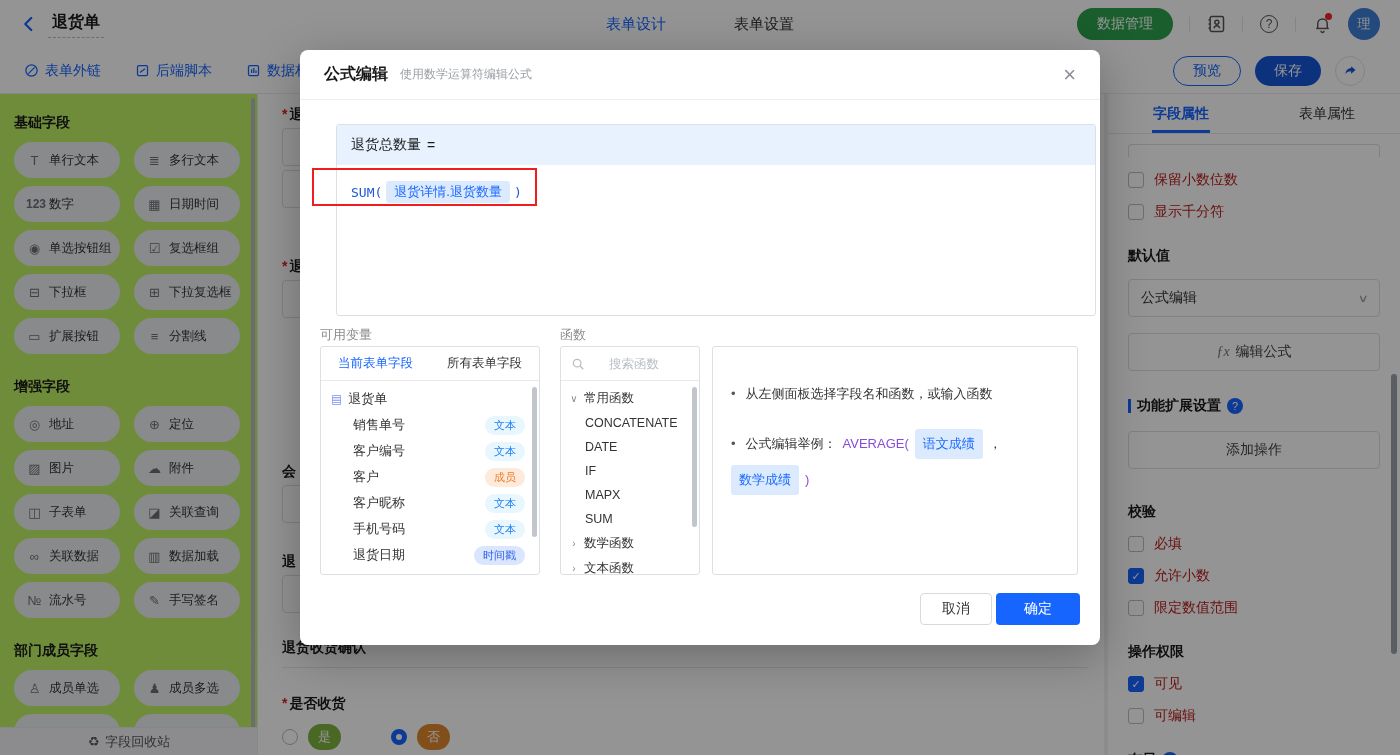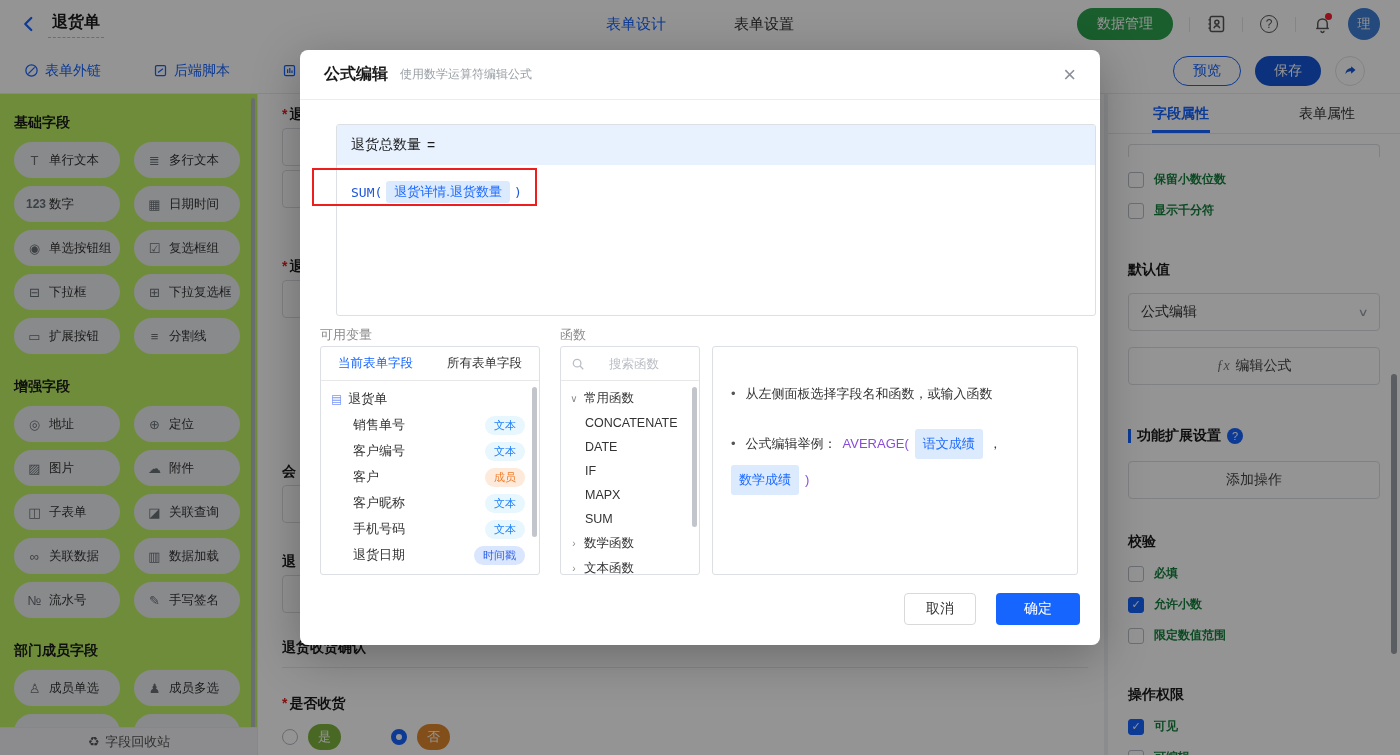--- a/index.html
+++ b/index.html
@@ -17,21 +17,21 @@
   .tb-right { margin-left:auto; display:flex; align-items:center; gap:16px; padding-right:20px;justify-content:space-between; }
   .btn-green { height:32px; padding:0 20px; border-radius:16px; background:#2ba24c; color:#fff; font-size:14px; border:none; display:flex; align-items:center; cursor:pointer; }
   .tb-div { width:1px; height:15px; background:#e3e5e8; }
   .tb-ic { width:20px; height:20px; color:#555; position:relative; cursor:pointer; display:flex; align-items:center; justify-content:center; }
   .help-circle { width:18px; height:18px; border:1.6px solid #555; border-radius:50%; font-size:12px; display:flex; align-items:center; justify-content:center; color:#555; }
   .bell-dot { position:absolute; top:-1px; right:0; width:7px; height:7px; border-radius:50%; background:#f5222d; }
   .avatar { width:32px; height:32px; border-radius:50%; background:#3f7fd6; color:#fff; font-size:13px; display:flex; align-items:center; justify-content:center; cursor:pointer; }
 
   
   .subbar { position:absolute; top:48px; left:0; width:1400px; height:46px; background:#fff; border-bottom:1px solid #ebedf0; display:flex; align-items:center; z-index:9; }
-  .sb-links { display:flex; gap:52px; padding-left:24px;align-items:center; }
+  .sb-links { display:flex; gap:34px; padding-left:24px;align-items:center; }
   .sb-link { color:#1665ff; font-size:14px; display:flex; align-items:center; gap:6px; cursor:pointer; }
   .sb-link svg { width:15px; height:15px; }
   .sb-right { margin-left:auto; display:flex; align-items:center; gap:14px; padding-right:35px; }
   .btn-preview { height:30px; width:68px; border-radius:16px; border:1px solid #1665ff; color:#1665ff; background:#fff; font-size:14px; cursor:pointer; }
   .btn-save { height:30px; width:66px; border-radius:16px; border:none; color:#fff; background:#1656d8; font-size:14px; cursor:pointer; }
   .share-circle { width:30px; height:30px; border-radius:50%; border:1px solid #dfe2e6; display:flex; align-items:center; justify-content:center; color:#1656d8; cursor:pointer; }
 
   
   .leftpanel { position:absolute; top:94px; left:0; width:258px; height:661px; background:#bef264; border-right:1px solid #e8eaed; overflow:hidden; }
   .lp-title { font-size:14px; font-weight:700; color:#1a1a1a; margin:20px 0 10px 14px; }
@@ -60,22 +60,22 @@
   .rightpanel { position:absolute; top:94px; left:1108px; width:292px; height:661px; background:#fff; overflow:hidden; padding:0 20px; }
   .rp-tabs { display:flex; height:40px; border-bottom:1px solid #e8e8e8; margin:0 -20px; }
   .rp-tab { flex:1; display:flex; align-items:center; justify-content:center; font-size:14px; color:#333; position:relative; cursor:pointer; }
   .rp-tab.active { color:#1665ff; font-weight:700; }
   .rp-tab.active::after { content:""; position:absolute; bottom:0; left:50%; transform:translateX(-50%); width:58px; height:3px; background:#1665ff; }
   .rp-cutinput { margin-top:10px; height:13px; border:1px solid #dcdfe3; border-bottom:none; border-radius:4px 4px 0 0; }
   .chk-row { display:flex; align-items:center; gap:10px; margin-top:14px; cursor:pointer; }
   .cb { width:16px; height:16px; border:1px solid #b9bdc4; border-radius:3px; background:#fff; flex:none; display:flex; align-items:center; justify-content:center; }
   .cb.on { background:#1665ff; border-color:#1665ff; }
   .cb.on::after { content:"✓"; color:#fff; font-size:11px; font-weight:700; }
-  .chk-label { font-size:12px; color:#15803d;font-weight:bold; }
-  .rp-h { font-size:14px; font-weight:700; color:#1a1a1a; margin-top:42px; display:flex; align-items:center; gap:6px; }
+  .chk-label { font-size:14px; color:#b91c1c; }
+  .rp-h { font-size:14px; font-weight:700; color:#1a1a1a; margin-top:26px; display:flex; align-items:center; gap:6px; }
   .rp-h .bluebar { width:3px; height:14px; background:#1665ff; display:inline-block; }
   .q-badge { width:16px; height:16px; border-radius:50%; background:#1665ff; color:#fff; font-size:11px; display:flex; align-items:center; justify-content:center; font-weight:400; }
   .rp-select { margin-top:14px; height:38px; border:1px solid #dcdfe3; border-radius:4px; display:flex; align-items:center; padding:0 12px; font-size:14px; color:#333; cursor:pointer; position:relative; }
   .rp-select::after { content:"∨"; position:absolute; right:12px; color:#9aa0a6; font-size:11px; transform:scaleX(1.4); }
   .rp-btn { margin-top:16px; height:38px; border:1px solid #dcdfe3; border-radius:4px; background:#fff; width:100%; font-size:14px; color:#444; cursor:pointer; display:flex; align-items:center; justify-content:center; gap:6px; }
   .fx { font-family:"Liberation Serif",serif; font-style:italic; color:#777; font-size:14px; }
   .rp-scroll { position:absolute; right:3px; top:280px; width:6px; height:280px; border-radius:3px; background:#9ba1a8; }
 
   
   .overlay { position:absolute; inset:0; background:rgba(0,0,0,0.42); z-index:40; }
@@ -112,21 +112,21 @@
   .f-search input { border:none; outline:none; width:100%; font-size:12.5px; color:#333; font-family:inherit; }
   .f-search input::placeholder { color:#b9bdc4; }
   .f-list { padding-top:5px; }
   .f-group { height:25px; display:flex; align-items:center; gap:5px; padding-left:8px; font-size:12.5px; color:#333; cursor:pointer; }
   .tw { color:#8c8c8c; font-size:10px; width:10px; text-align:center; }
   .f-item { height:24px; display:flex; align-items:center; padding-left:24px; font-size:12.5px; color:#333; cursor:pointer; }
   .f-scroll { position:absolute; right:2px; top:40px; width:5px; height:140px; border-radius:3px; background:#c2c6cc; }
   .h-line { font-size:13px; color:#333; line-height:26px; display:flex; align-items:center; gap:6px; flex-wrap:wrap; margin-top:22px; }
   .h-line::before { content:"•"; color:#555; margin-right:4px; }
   .h-fn { color:#8a4bd8; }
-  .m-foot { position:absolute; right:20px; bottom:20px; display:flex; gap:20px; }
+  .m-foot { position:absolute; right:20px; bottom:20px; display:flex; gap:4px; }
   .btn-cancel { width:72px; height:32px; border:1px solid #d9d9d9; border-radius:4px; background:#fff; color:#333; font-size:14px; cursor:pointer; }
   .btn-ok { width:84px; height:32px; border:none; border-radius:4px; background:#1665ff; color:#fff; font-size:14px; cursor:pointer; }
 </style>
 </head>
 <body>
 
 <header class="topbar">
   <div class="tb-left">
     <svg class="back-ic" viewBox="0 0 24 24" fill="none" stroke="currentColor" stroke-width="3" stroke-linecap="round" stroke-linejoin="round">
         <polyline points="15 4 7 12 15 20"></polyline>

